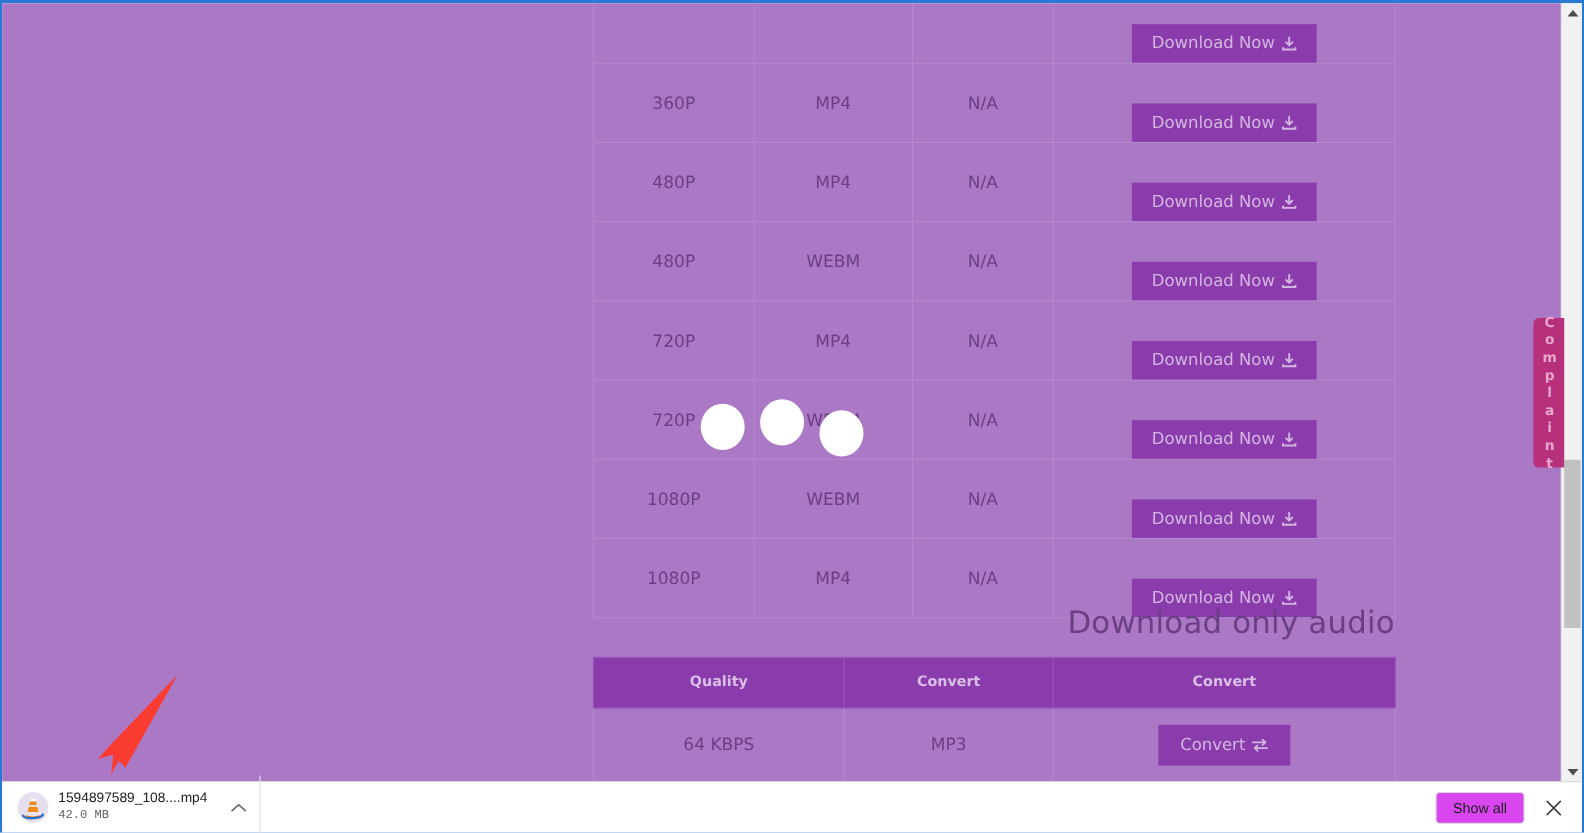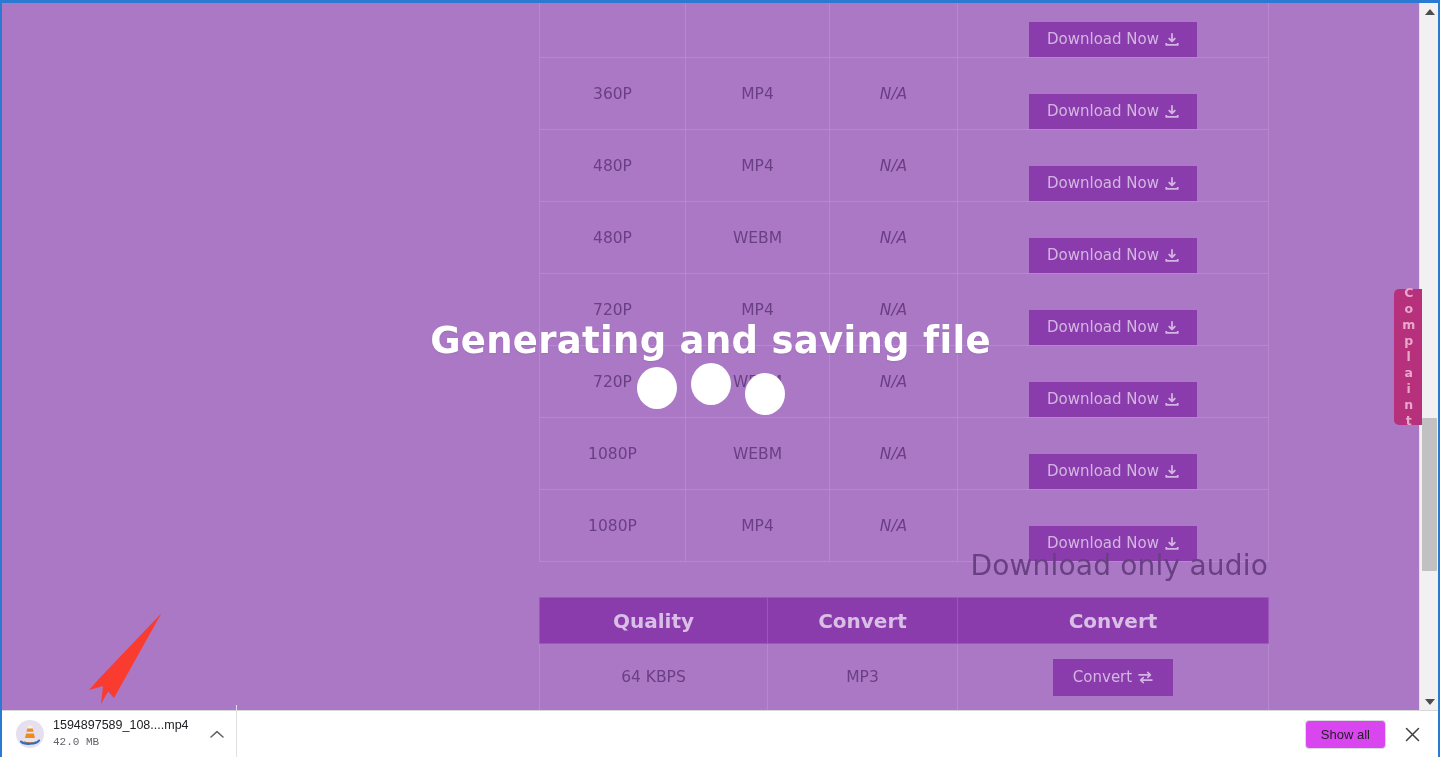--- a/index.html
+++ b/index.html
@@ -69,21 +69,21 @@
     border: 1px solid #b489cd;
     height: 63px;
     text-align: center;
     vertical-align: middle;
     color: #6a3f84;
     font-size: 15.5px;
     font-weight: 400;
   }
   .col-quality { width: 146px; }
   .col-format  { width: 144px; }
-  .col-size    { width: 128px; font-style: italic; }
+  .col-size    { width: 128px; }
   .col-action  { width: 311px; }
 
   .dl-btn {
     display: inline-flex;
     align-items: flex-end;
     gap: 6px;
     background: #8a3cad;
     color: #d3b6e0;
     border: none;
     font-family: "DejaVu Sans", sans-serif;
@@ -109,21 +109,21 @@
   #audio-table {
     position: absolute;
     left: 537px; top: 594px;
     width: 729px;
     border-collapse: collapse;
     table-layout: fixed;
   }
   #audio-table th {
     background: #8a3cad;
     color: #d9bfe6;
-    font-size: 20px;
+    font-size: 13px;
     font-weight: 700;
     height: 46px;
     border: 1px solid #9e55bd;
   }
   #audio-table td {
     border: 1px solid #b489cd;
     height: 67px;
     text-align: center;
     vertical-align: middle;
     color: #6a3f84;
@@ -437,21 +437,20 @@
                 <path d="M1 4.2h12.2M10.4 1.5l2.9 2.7-2.9 2.7" stroke="#d3b6e0" stroke-width="1.7" fill="none" stroke-linecap="round" stroke-linejoin="round"></path>
                 <path d="M15 9.8H2.8M5.6 7.1L2.7 9.8l2.9 2.7" stroke="#d3b6e0" stroke-width="1.7" fill="none" stroke-linecap="round" stroke-linejoin="round"></path>
               </svg>
             </button>
           </td>
         </tr>
       </tbody>
     </table>
 
     <div id="loading-overlay">
-      <div id="loading-text">Generating and saving file</div>
       <div id="loading-dots">
         <span></span>
         <span></span>
         <span></span>
       </div>
     </div>
 
     <svg id="annotation-arrow" viewBox="0 0 130 125">
       <path d="M99 16 L44 97 L39 106 L41 88 L27 92 L36 82 Z" fill="#fa3b2f"></path>
       <path d="M99 16 L52 100 L36 82 Z" fill="#fa3b2f"></path>

